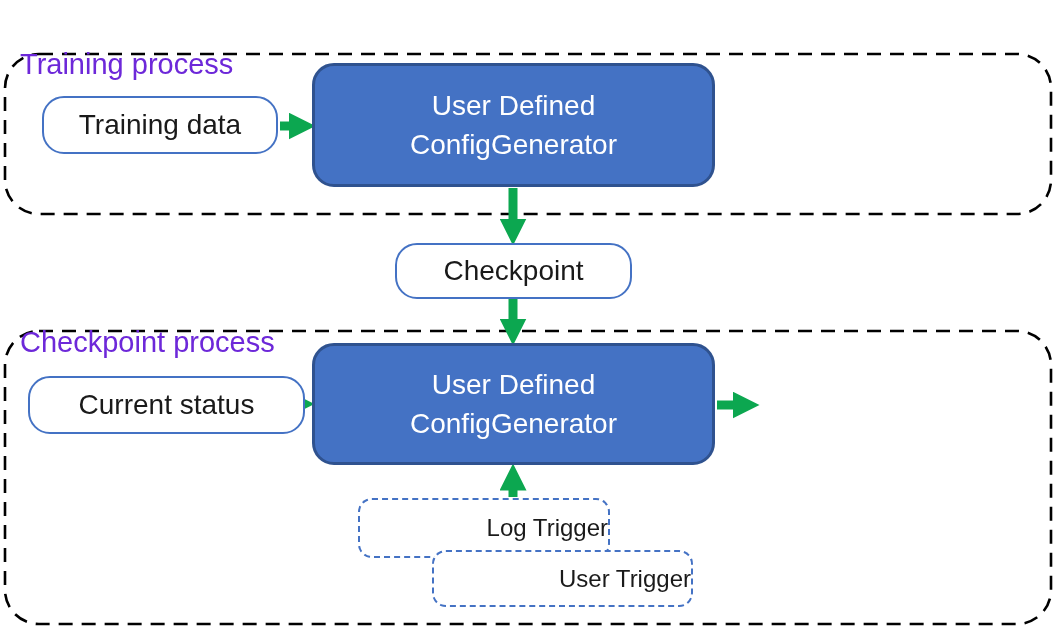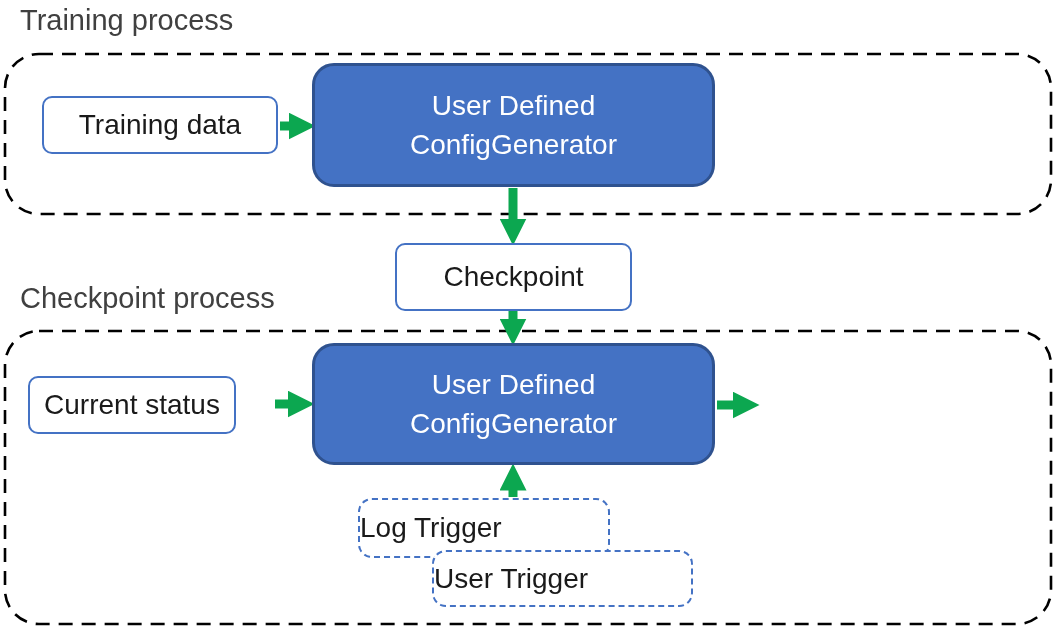--- a/index.html
+++ b/index.html
@@ -18,29 +18,30 @@
   #shapes-layer {
     position: absolute;
     left: 0; top: 0;
     width: 1057px;
     height: 631px;
     z-index: 0;
   }
   .abs { position: absolute; box-sizing: border-box; z-index: 1; }
 
   .section-label {
-    color: #404040;
+    color: #6d28d9;
     font-size: 29px;
     white-space: nowrap;
+    margin-top: 44px;
   }
 
   .white-box {
     background: #ffffff;
     border: 2px solid #4472C4;
-    border-radius: 10px;
+    border-radius: 22px;
     display: flex;
     align-items: center;
     justify-content: center;
     color: #1a1a1a;
     font-size: 28px;
     white-space: nowrap;
   }
 
   .blue-box {
     background: #4472C4;
@@ -55,23 +56,23 @@
     line-height: 1.4;
     text-align: center;
   }
 
   .trigger-box {
     background: #ffffff;
     border: 2px dashed #4472C4;
     border-radius: 14px;
     display: flex;
     align-items: center;
-    justify-content: flex-start;
+    justify-content: flex-end;
     color: #1a1a1a;
-    font-size: 28px;
+    font-size: 24px;
     white-space: nowrap;
   }
 </style>
 </head>
 <body>
 
 <div id="canvas">
 
   <svg id="shapes-layer" viewBox="0 0 1057 631" xmlns="http://www.w3.org/2000/svg">
     <defs>
@@ -96,27 +97,27 @@
 
   <div class="abs white-box" style="left:42px; top:96px; width:236px; height:58px;">
     <span>Training data</span>
   </div>
 
   <div class="abs blue-box" style="left:312px; top:63px; width:403px; height:124px;">
     <span>User Defined</span>
     <span>ConfigGenerator</span>
   </div>
 
-  <div class="abs white-box" style="left:395px; top:243px; width:237px; height:68px;">
+  <div class="abs white-box" style="left:395px; top:243px; width:237px; height:56px;">
     <span>Checkpoint</span>
   </div>
 
   <div class="abs section-label" style="left:20px; top:282px;">Checkpoint process</div>
 
-  <div class="abs white-box" style="left:28px; top:376px; width:208px; height:58px;text-align:center;">
+  <div class="abs white-box" style="left:28px; top:376px; width:277px; height:58px;text-align:center;">
     <span>Current status</span>
   </div>
 
   <div class="abs blue-box" style="left:312px; top:343px; width:403px; height:122px;">
     <span>User Defined</span>
     <span>ConfigGenerator</span>
   </div>
 
 
   <div class="abs trigger-box" style="left:358px; top:498px; width:252px; height:60px; z-index:1;">

